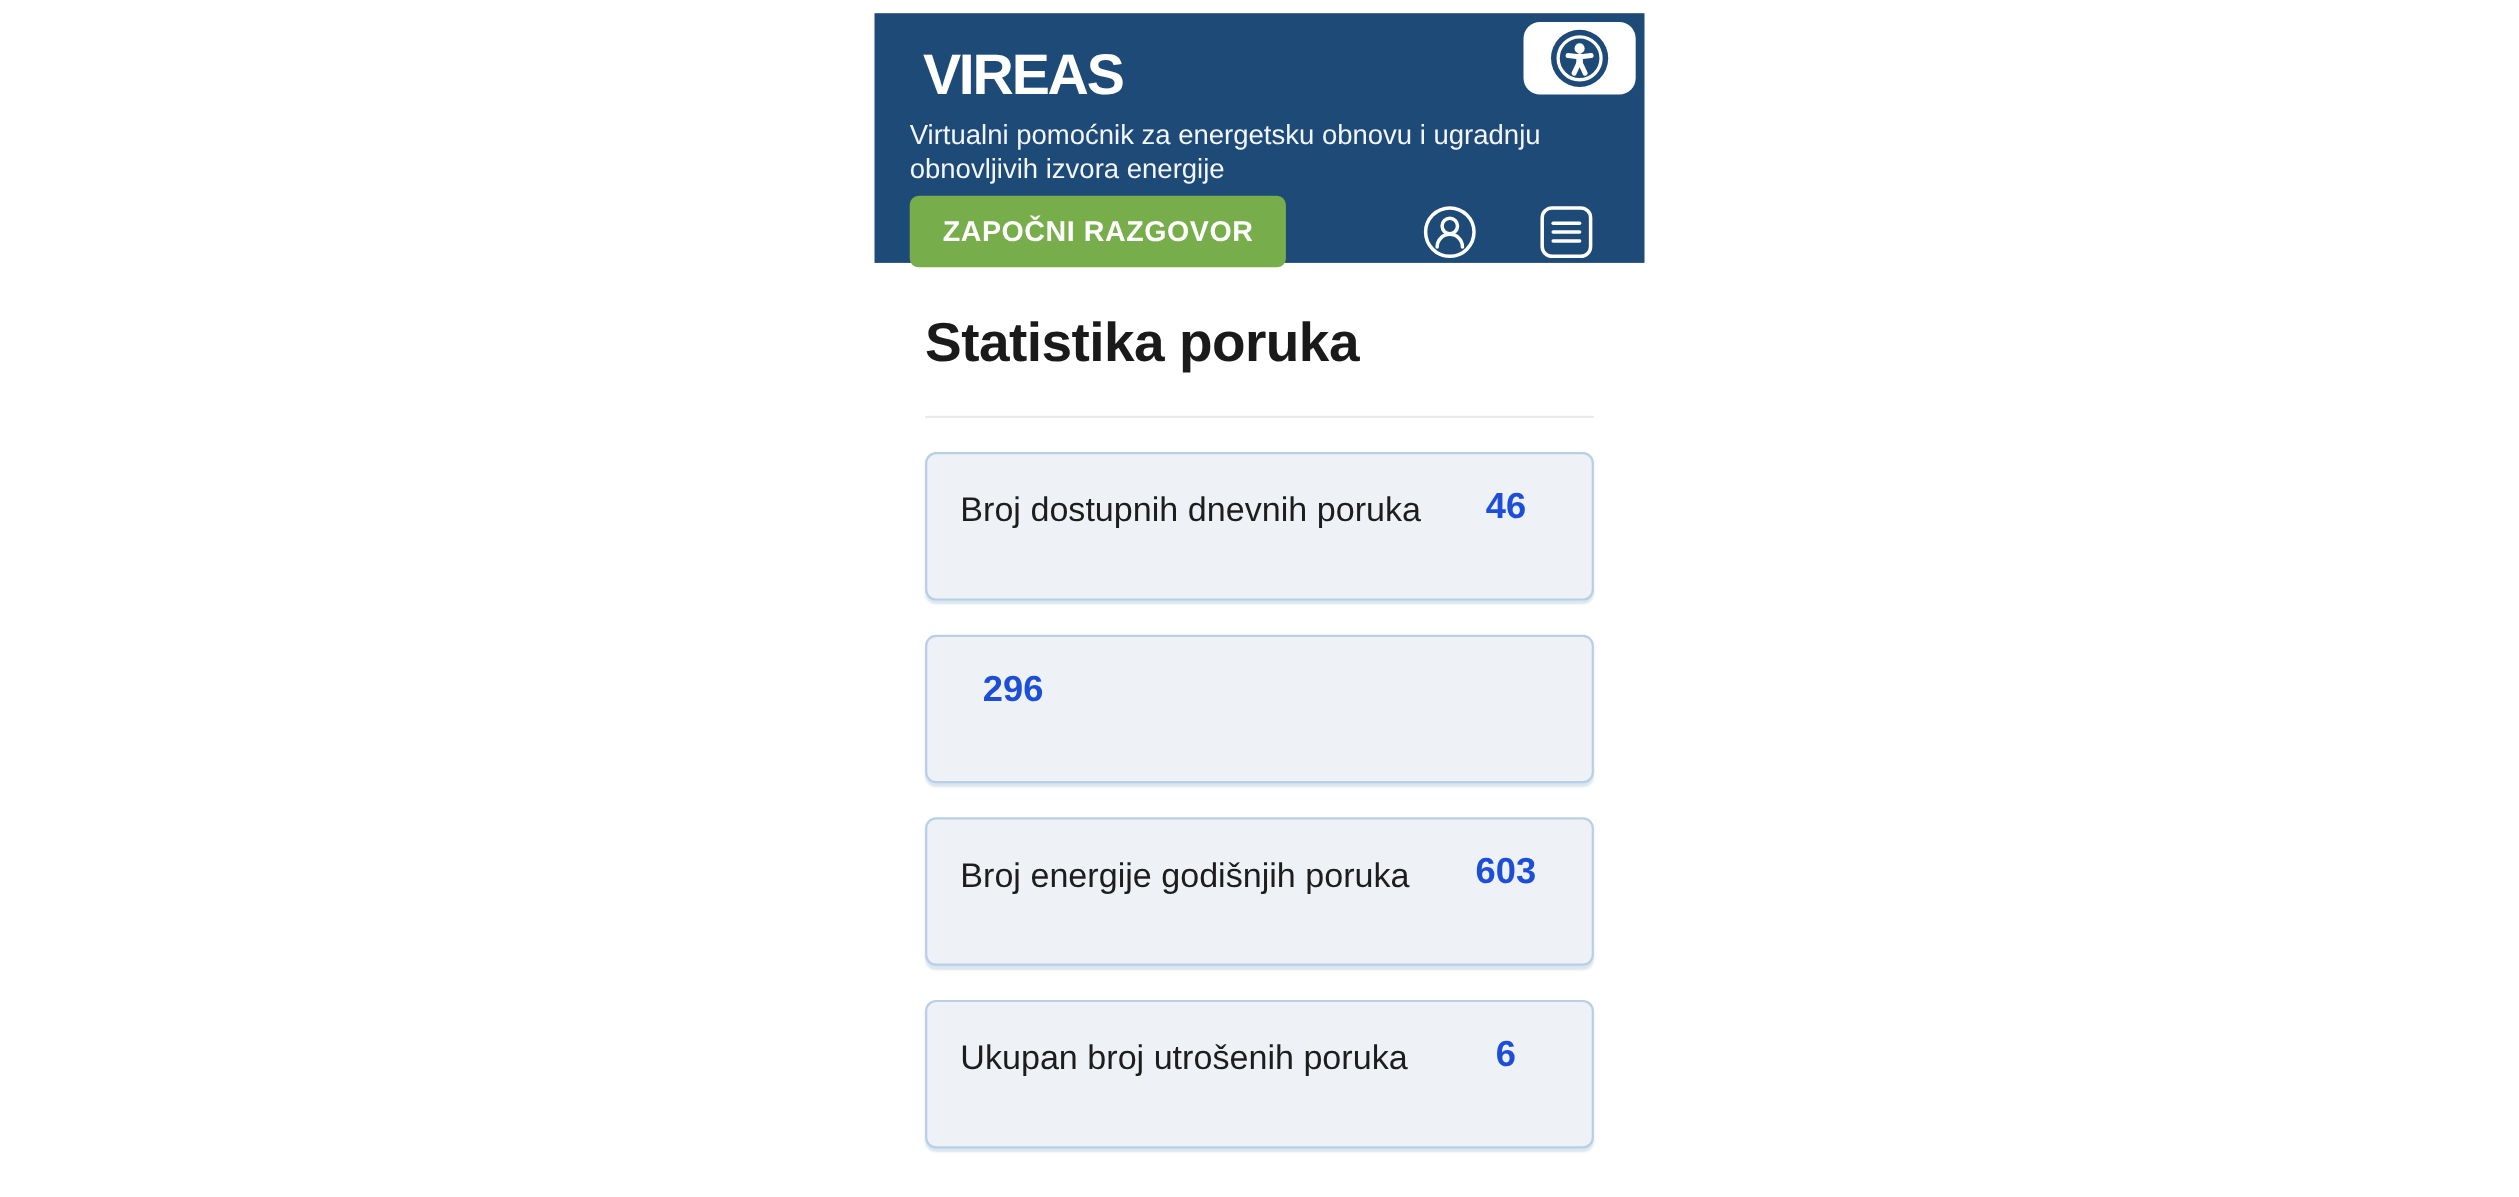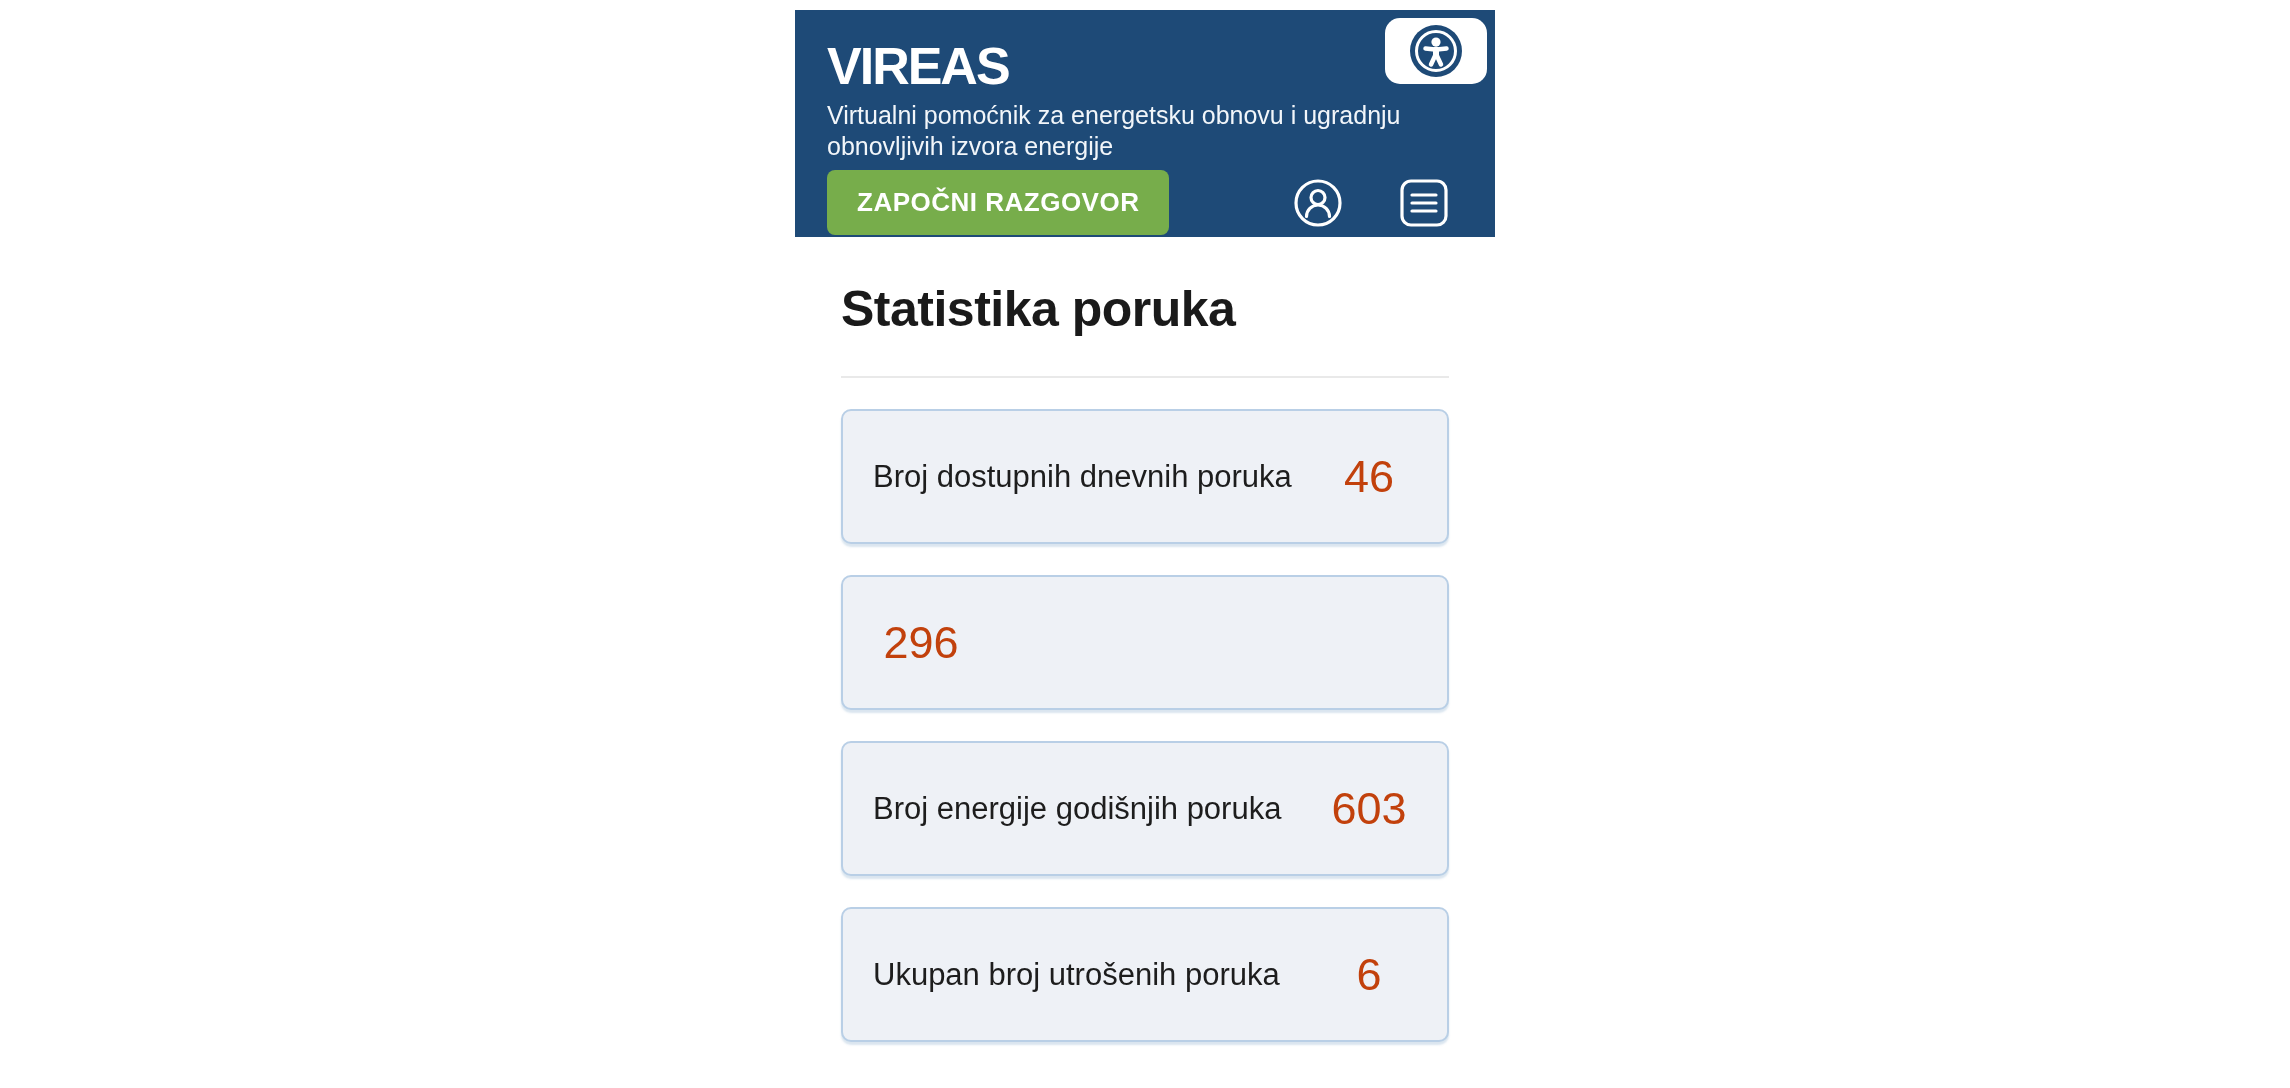--- a/index.html
+++ b/index.html
@@ -23,21 +23,21 @@
   
   .header {
     position: relative;
     height: 227px;
     background: #1e4a77;
     padding: 0 0 0 32px;
     box-sizing: border-box;
     color: #ffffff;
   }
   .brand {
-    margin: 0;
+    margin: 12px;
     padding-top: 28px;
     font-size: 52px;
     line-height: 56px;
     font-weight: 700;
     letter-spacing: -2px;
     color: #ffffff;
   }
   .tagline {
     margin: 6px 0 0 0;
     font-size: 25px;
@@ -119,40 +119,40 @@
   }
   .card {
     box-sizing: border-box;
     margin-top: 31px;
     min-height: 135px;
     background: #eef1f6;
     border: 2px solid #b9cfe6;
     border-radius: 10px;
     padding: 28px 30px;
     display: flex;
-    align-items: center;
+    align-items: flex-start;
     justify-content: space-between;
     box-shadow: 0 3px 2px rgba(150, 180, 210, 0.35);
   }
   .card-label {
     font-size: 31px;
     line-height: 45px;
     color: #1d1d1d;
     white-space: nowrap;
   }
   .card.wrap-label .card-label {
     white-space: normal;
     max-width: 400px;
   }
   .card-value {
     width: 96px;
     text-align: center;
-    font-size: 45px;
-    font-weight: 400;
-    color: #c2410c;
+    font-size: 33px;
+    font-weight: 700;
+    color: #1d4ed8;
     flex-shrink: 0;
   }
 </style>
 </head>
 <body>
 
 <div class="app">
 
   <header class="header">
 

